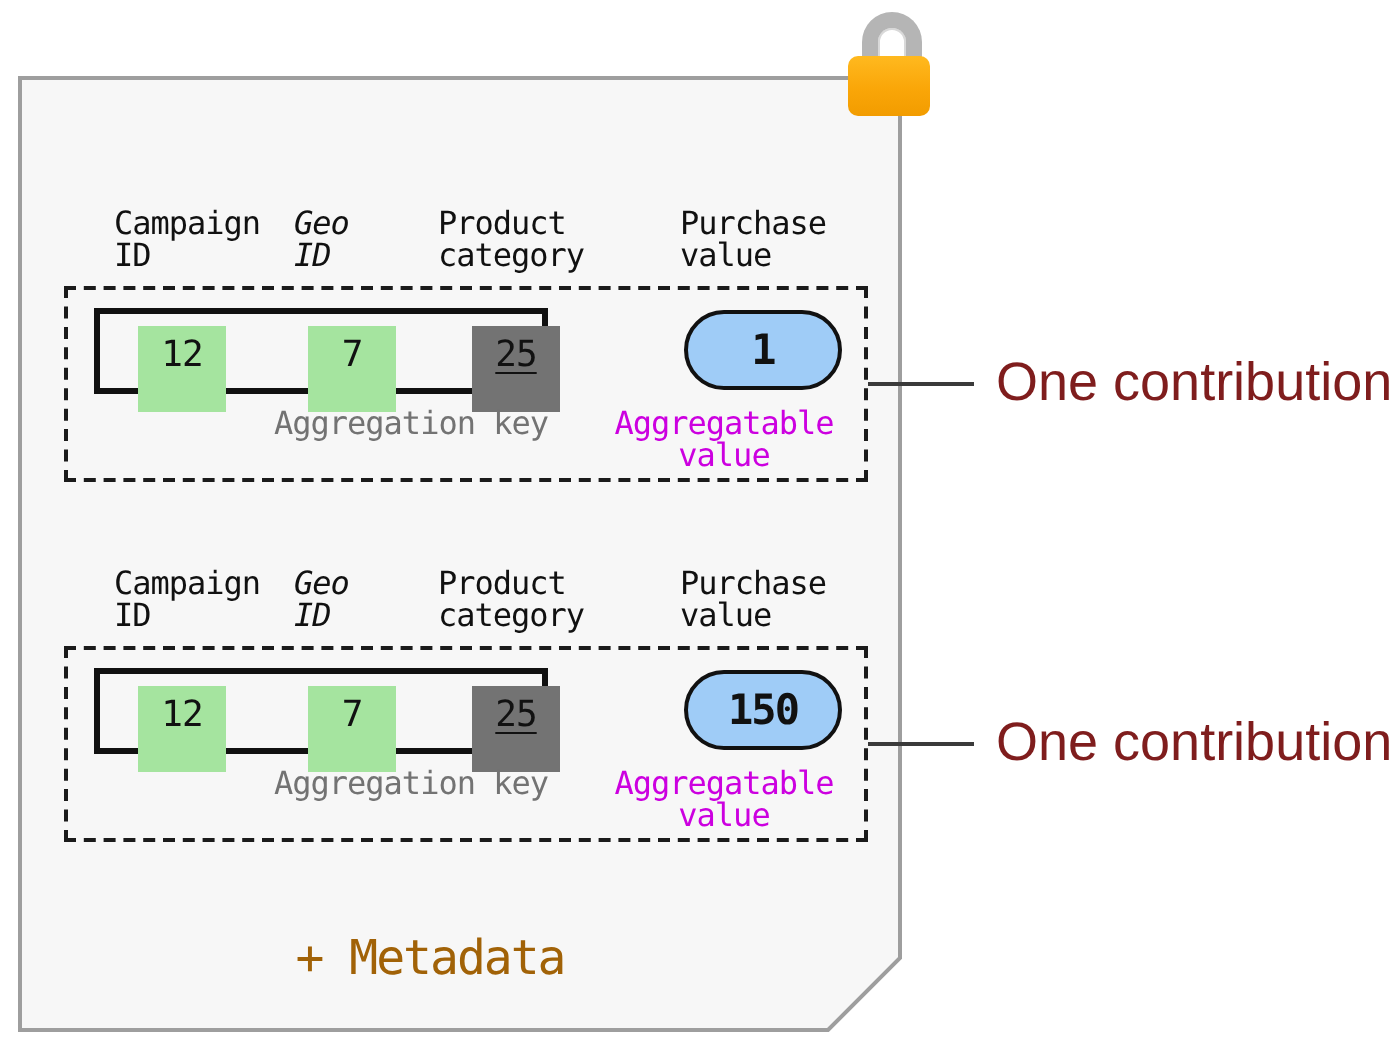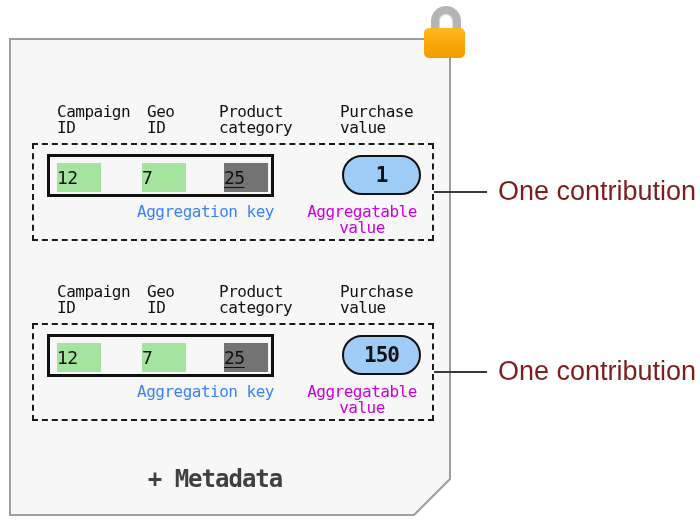--- a/index.html
+++ b/index.html
@@ -28,70 +28,70 @@
     background:linear-gradient(180deg,#ffb91f 0%,#faa608 55%,#f29c00 100%);
     z-index:3;
   }
 
   
   .section{position:absolute;left:4px;top:0;width:700px;height:300px;}
   .sec-1{top:180px;}
 
   .hdr{position:absolute;top:104px;font-size:16px;line-height:16px;letter-spacing:-0.5px;white-space:nowrap;}
   .hdr-campaign{left:53px;}
-  .hdr-geo{left:143px;}
+  .hdr-geo{left:143px;font-style:italic;}
   .hdr-product{left:215px;text-underline-offset:3px;}
   .hdr-purchase{left:336px;font-weight:normal;}
 
   .dashed-box{
     position:absolute;left:28px;top:143px;width:402px;height:98px;
     box-sizing:border-box;border:2px dashed #1b1b1b;
   }
   .key-box{
     position:absolute;left:43px;top:154px;width:227px;height:43px;
     box-sizing:border-box;border:3px solid #111;
   }
   .cell{
-    position:absolute;top:163px;width:44px;height:29px;
-    text-align:left;line-height:29px;font-size:18px;letter-spacing:-0.5px;
+    position:absolute;top:163px;width:44px;height:43px;
+    text-align:center;line-height:29px;font-size:18px;letter-spacing:-0.5px;margin-left:12px;
   }
   .cell-1{left:53px;}
   .cell-2{left:138px;}
   .cell-3{left:220px;text-decoration:underline;text-underline-offset:3px;}
   .cell-green{background:#a5e49f;}
   .cell-yellow{background:#737373;}
 
   .pill{
     position:absolute;left:338px;top:155px;width:79px;height:40px;
     box-sizing:border-box;border:2px solid #111;border-radius:20px;
     background:#9fccf7;
     text-align:center;line-height:36px;font-size:21px;font-weight:bold;letter-spacing:-1px;
   }
 
   .key-label{
     position:absolute;left:110px;top:204px;width:160px;
     text-align:right;font-size:16px;line-height:16px;letter-spacing:-0.5px;
-    color:#3b82f6;white-space:nowrap;
+    color:#737373;white-space:nowrap;
   }
   .value-label{
     position:absolute;left:300px;top:204px;width:116px;
     text-align:center;font-size:16px;line-height:16px;letter-spacing:-0.5px;
     color:#cc00e0;
   }
 
   .connector{position:absolute;left:430px;top:191px;width:53px;height:2px;background:#3a3a3a;}
   .annotation{
     position:absolute;left:494px;top:176px;
     font-family:"Liberation Sans", sans-serif;
     font-size:27px;line-height:30px;color:#7f1d1d;white-space:nowrap;
   }
 
   .metadata{
     position:absolute;left:90px;top:465px;width:250px;
-    text-align:center;font-size:24px;line-height:28px;letter-spacing:-1px;color:#404040;font-weight:bold;
+    text-align:center;font-size:24px;line-height:28px;letter-spacing:-1px;color:#a16207;
   }
 </style>
 </head>
 <body>
 
 <div class="canvas">
 
   <svg class="page-svg" width="700" height="524" viewBox="0 0 700 524">
     <polygon points="10,39 450,39 450,479 414,515 10,515" fill="#f7f7f7" stroke="#9e9e9e" stroke-width="2" stroke-linejoin="miter"></polygon>
   </svg>

